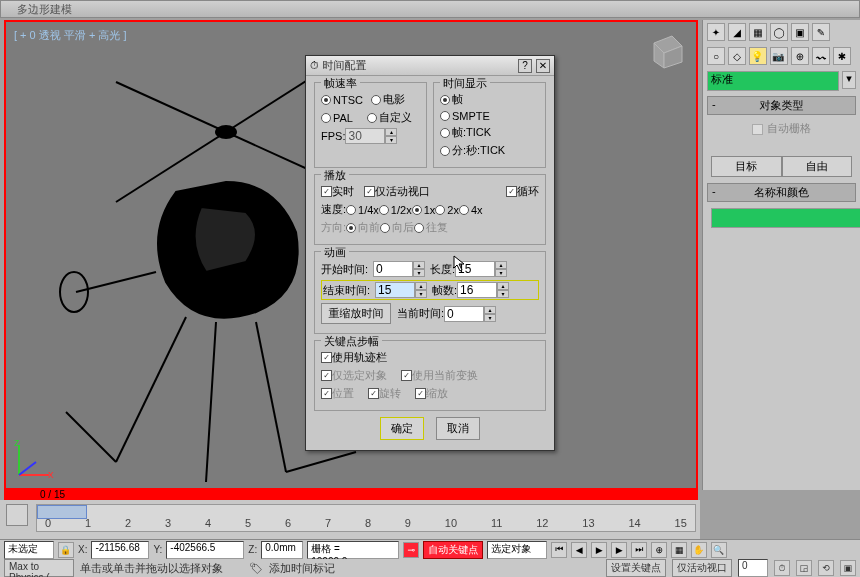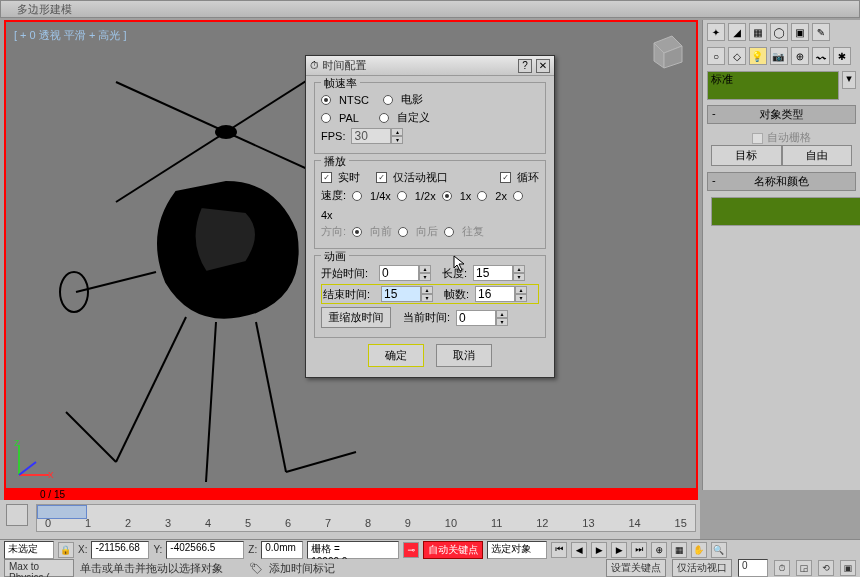--- a/index.html
+++ b/index.html
@@ -8,21 +8,21 @@
 .viewport{position:absolute;top:20px;left:4px;width:694px;height:470px;background:#7c7c7c;border:2px solid #f00}
 .viewport-label{position:absolute;top:6px;left:8px;color:#9fc5e8}
 .heli{position:absolute;top:40px;left:50px;width:350px;height:420px}
 .heli svg{width:100%;height:100%}
 .axis-gizmo{position:absolute;bottom:8px;left:8px;width:40px;height:40px}
 .red-strip{position:absolute;top:488px;left:4px;width:694px;height:12px;background:#f00}
 .slider-num{position:absolute;top:489px;left:40px;color:#000;font-size:10px}
 .right-panel{position:absolute;top:20px;right:0;width:158px;height:470px;background:#c8c8c8;border-left:1px solid #888}
 .rp-row{display:flex;gap:3px;padding:3px 4px;flex-wrap:wrap}
 .rp-icon{width:18px;height:18px;background:#d8d8d8;border:1px solid #999;display:inline-flex;align-items:center;justify-content:center;font-size:10px}
-.rp-sel{height:29px;border:1px solid #999;background:#4d7c0f;flex:1;padding:0 3px}
+.rp-sel{height:20px;border:1px solid #999;background:#22c55e;flex:1;padding:0 3px}
 .rp-arrow{width:14px;height:18px;border:1px solid #999;background:#d4d4d4;text-align:center}
 .rollout-hdr{background:#b0b0b0;border:1px solid #888;margin:2px 4px;padding:1px 4px;text-align:center;position:relative}
 .rollout-hdr .minus{position:absolute;left:4px}
 .rollout-body{margin:0 4px;padding:4px;background:#c8c8c8}
 .chk{width:11px;height:11px;border:1px solid #666;background:#fff;display:inline-block;margin-right:4px;vertical-align:middle}
 .dchk{background:#ddd;border-color:#aaa}
 .btn{border:1px solid #888;background:#d4d4d4;padding:2px 6px;display:inline-block;text-align:center;cursor:pointer}
 .timeline{position:absolute;top:500px;left:0;width:700px;height:40px;background:#c8c8c8}
 .tl-play{position:absolute;left:6px;top:4px;width:22px;height:22px;border:1px solid #888;background:#d4d4d4}
 .tl-ruler{position:absolute;left:36px;top:4px;right:4px;height:28px;background:#d8d8d8;border:1px solid #999}
@@ -37,35 +37,35 @@
 .bottom-row2{position:absolute;bottom:0;left:0;right:0;height:18px;background:#c8c8c8;display:flex;align-items:center;padding:0 4px;gap:6px;font-size:10px;color:#333}
 
 
 .dialog{position:absolute;top:55px;left:305px;width:250px;background:#c8c8c8;border:1px solid #333;box-shadow:2px 2px 4px rgba(0,0,0,.4)}
 .dlg-title{height:20px;background:linear-gradient(#e8e8e8,#c8c8c8);border-bottom:1px solid #999;display:flex;align-items:center;padding:0 4px;gap:4px}
 .dlg-title-txt{flex:1;color:#333}
 .dlg-x{width:14px;height:14px;border:1px solid #666;background:#d4d4d4;text-align:center;line-height:12px;font-size:10px}
 .dlg-body{padding:6px 8px}
 .grp{border:1px solid #999;margin-bottom:6px;padding:6px 6px 6px 6px;position:relative}
 .grp-title{position:absolute;top:-7px;left:6px;background:#c8c8c8;padding:0 3px;font-size:11px}
-.grp-row{display:flex;align-items:center;gap:6px;margin:3px 0;flex-wrap:wrap}
+.grp-row{display:flex;align-items:center;margin:3px 0;flex-wrap:wrap}
 .radio{width:10px;height:10px;border:1px solid #555;border-radius:50%;background:#fff;display:inline-block;margin-right:2px;position:relative}
 .radio.on::after{content:"";position:absolute;inset:2px;background:#333;border-radius:50%}
 .spin{display:inline-flex;align-items:center}
 .spin input{width:40px;height:16px;border:1px solid #999;background:#fff;font-size:12px;padding:0 2px}
 .spin .spbtn{width:12px;display:flex;flex-direction:column}
 .spin .spbtn div{height:8px;border:1px solid #999;background:#d4d4d4;font-size:6px;text-align:center;line-height:6px}
 .chk2{width:11px;height:11px;border:1px solid #555;background:#fff;display:inline-flex;align-items:center;justify-content:center;font-size:8px;color:#333}
 .chk2.on::before{content:"✓"}
 .dcolor{color:#888}
 .two-col{display:flex;gap:6px}
 .two-col>.grp{flex:1}
 .hl{border:1px solid #c9c900}
 .dlg-btns{display:flex;justify-content:center;gap:12px;margin:6px 0 4px}
-.dlg-btns .btn{width:56px;padding:3px 0}
+.dlg-btns .btn{width:44px;padding:3px 0}
 .cursor{position:absolute;top:255px;left:453px;width:14px;height:18px;pointer-events:none}
 .cursor svg{width:100%;height:100%}
 .nav-cube{position:absolute;top:28px;right:172px;width:44px;height:44px;opacity:.6}
 </style>
 </head>
 <body>
 
 <div class="titlebar">多边形建模</div>
 
 <div class="viewport">
@@ -130,21 +130,21 @@
     <span class="rp-icon">〰</span>
     <span class="rp-icon">✱</span>
   </div>
   <div class="rp-row">
     <div class="rp-sel">标准</div>
     <div class="rp-arrow">▾</div>
   </div>
   <div class="rollout-hdr"><span class="minus">-</span><span>对象类型</span></div>
   <div class="rollout-body">
     <div style="text-align:center;color:#888"><span class="chk dchk"></span><span>自动栅格</span></div>
-    <div style="display:flex;margin-top:0">
+    <div style="display:flex;margin-top:20px">
       <div class="btn" style="flex:1">目标</div>
       <div class="btn" style="flex:1">自由</div>
     </div>
   </div>
   <div class="rollout-hdr"><span class="minus">-</span><span>名称和颜色</span></div>
   <div class="rollout-body">
     <div style="display:flex;gap:4px">
       <input class="rp-sel" style="flex: 1 1 0%;" value="">
 
     </div>
@@ -240,20 +240,39 @@
             <span>FPS:</span>
           <span class="spin">
               <input disabled="" style="background: rgb(221, 221, 221);" value="30">
               <span class="spbtn">
                 <div>▴</div>
                 <div>▾</div>
               </span>
             </span>
           </div>
       </div>
+      <div class="grp">
+        <div class="grp-title">时间显示</div>
+        <div class="grp-row">
+            <span class="radio on"></span>
+            <span>帧</span>
+          </div>
+        <div class="grp-row">
+            <span class="radio"></span>
+            <span>SMPTE</span>
+          </div>
+        <div class="grp-row">
+            <span class="radio"></span>
+            <span>帧:TICK</span>
+          </div>
+        <div class="grp-row">
+            <span class="radio"></span>
+            <span>分:秒:TICK</span>
+          </div>
+      </div>
     </div>
 
     <div class="grp">
       <div class="grp-title">播放</div>
       <div class="grp-row">
         <span class="chk2 on"></span>
           <span>实时</span>
         <span style="margin-left:10px" class="chk2 on"></span>
           <span>仅活动视口</span>
         <span style="margin-left:auto" class="chk2 on"></span>
@@ -327,20 +346,41 @@
         <span class="spin">
             <input value="0" style="">
             <span class="spbtn">
               <div>▴</div>
               <div>▾</div>
             </span>
           </span>
       </div>
     </div>
 
+    <div class="grp">
+      <div class="grp-title">关键点步幅</div>
+      <div class="grp-row">
+          <span class="chk2 on"></span>
+          <span>使用轨迹栏</span>
+        </div>
+      <div class="grp-row dcolor">
+        <span class="chk2 on"></span>
+          <span>仅选定对象</span>
+        <span style="margin-left:14px" class="chk2 on"></span>
+          <span>使用当前变换</span>
+      </div>
+      <div class="grp-row dcolor">
+        <span class="chk2 on"></span>
+          <span>位置</span>
+        <span style="margin-left:14px" class="chk2 on"></span>
+          <span>旋转</span>
+        <span style="margin-left:14px" class="chk2 on"></span>
+          <span>缩放</span>
+      </div>
+    </div>
 
     <div class="dlg-btns">
       <span class="btn hl">确定</span>
       <span class="btn">取消</span>
     </div>
   </div>
 </div>
 
 <div class="cursor">
   <svg viewBox="0 0 14 18">

